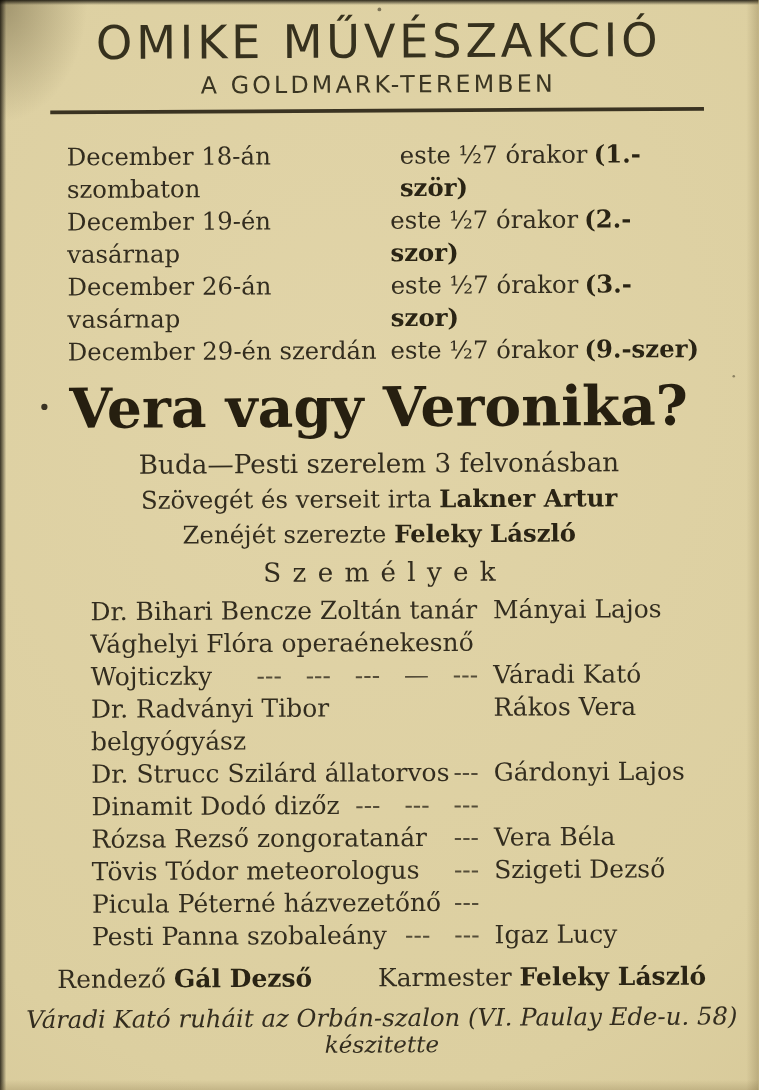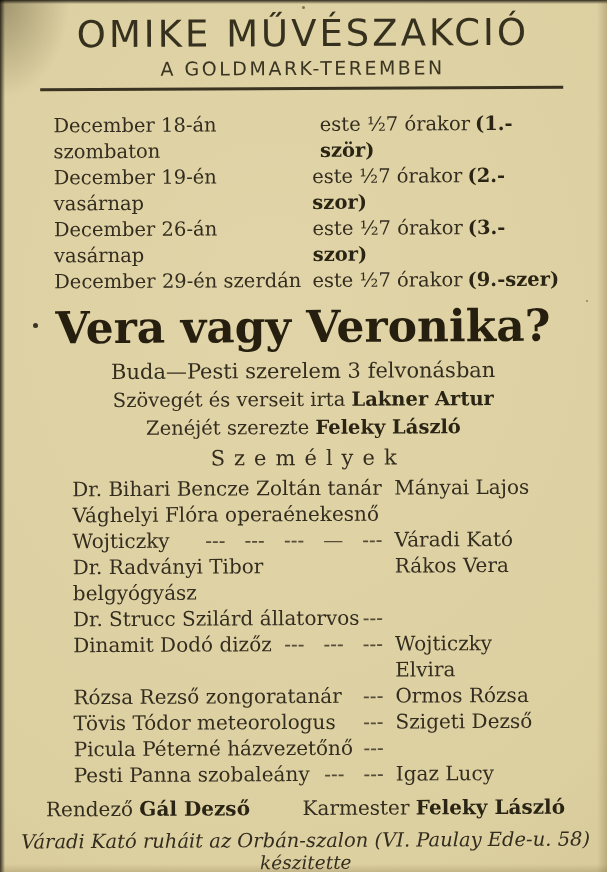--- a/index.html
+++ b/index.html
@@ -137,34 +137,34 @@
             <span>Dr. Radványi Tibor belgyógyász</span>
             <span class="role-leader"></span>
           </span>
         <span class="actor">Rákos Vera</span>
       </div>
       <div class="cast-row">
         <span class="role-cell">
             <span>Dr. Strucc Szilárd állatorvos</span>
             <span class="role-leader">---</span>
           </span>
+        <span class="actor">Gárdonyi Lajos</span>
       </div>
       <div class="cast-row">
         <span class="role-cell">
             <span>Dinamit Dodó dizőz</span>
             <span class="role-leader">---   ---   ---</span>
           </span>
-        <span class="actor">Wojticzky Elvira</span>
       </div>
       <div class="cast-row">
         <span class="role-cell">
             <span>Rózsa Rezső zongoratanár</span>
             <span class="role-leader">---</span>
           </span>
-        <span class="actor">Ormos Rózsa</span>
+        <span class="actor">Vera Béla</span>
       </div>
       <div class="cast-row">
         <span class="role-cell">
             <span>Tövis Tódor meteorologus</span>
             <span class="role-leader">---</span>
           </span>
         <span class="actor">Szigeti Dezső</span>
       </div>
       <div class="cast-row">
         <span class="role-cell">

